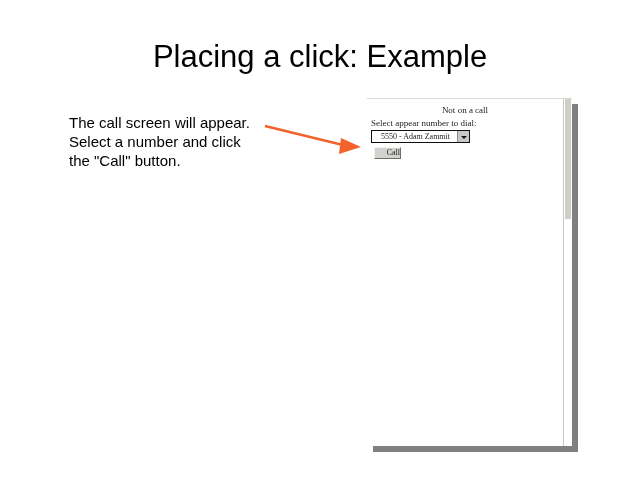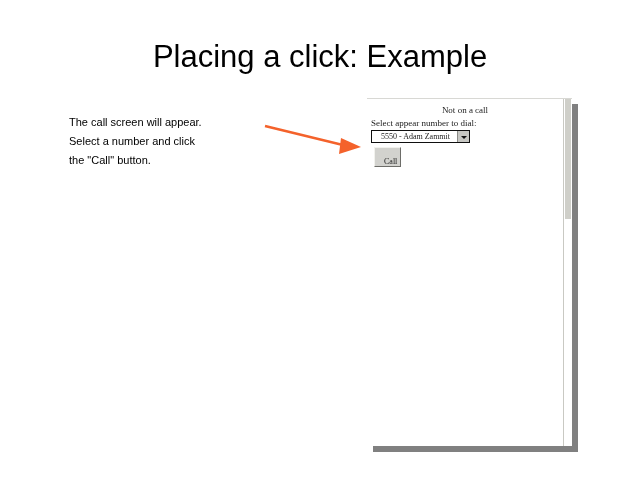--- a/index.html
+++ b/index.html
@@ -38,21 +38,21 @@
     letter-spacing: 0px;
     white-space: nowrap;
   }
 
   
   #body-text {
     position: absolute;
     left: 69px;
     top: 113px;
     width: 210px;
-    font-size: 11px;
+    font-size: 15px;
     line-height: 19px;
     color: #000000;
   }
   #body-text .line { display: block; white-space: nowrap; }
 
   
   #arrow-annotation {
     position: absolute;
     left: 263px;
     top: 124px;
@@ -167,21 +167,21 @@
     border-top: 1px solid #f2f2ee;
     border-left: 1px solid #f2f2ee;
     border-right: 1px solid #6d6d69;
     border-bottom: 1px solid #6d6d69;
     box-sizing: border-box;
     font-family: "Liberation Serif", serif;
     font-size: 8px;
     line-height: 10px;
     color: #1b1b1b;
     text-align: right;
-    padding: 9px;
+    padding: 0;
   }
 
   
   #app-scrollbar {
     position: absolute;
     right: 0;
     top: 0;
     width: 9px;
     height: 100%;
     background: #ffffff;

